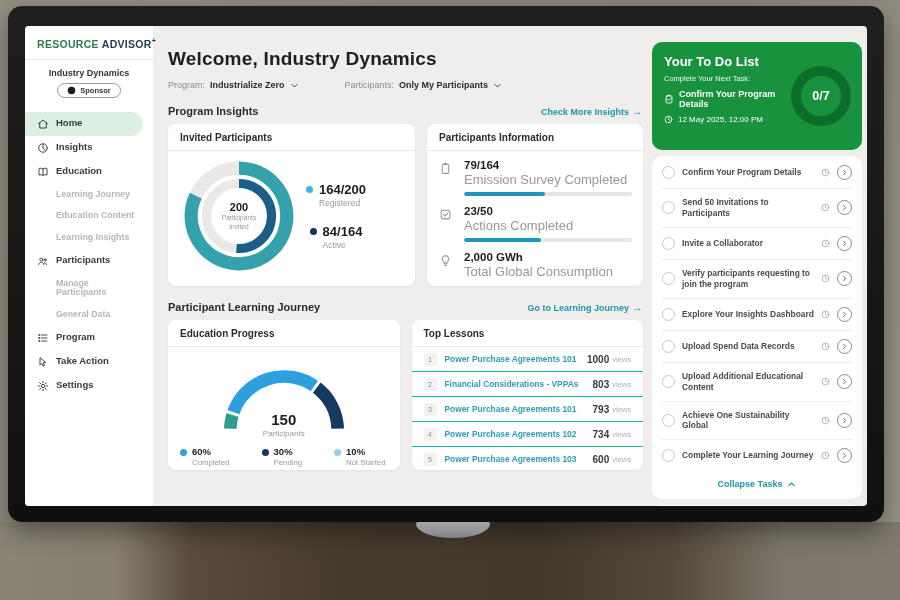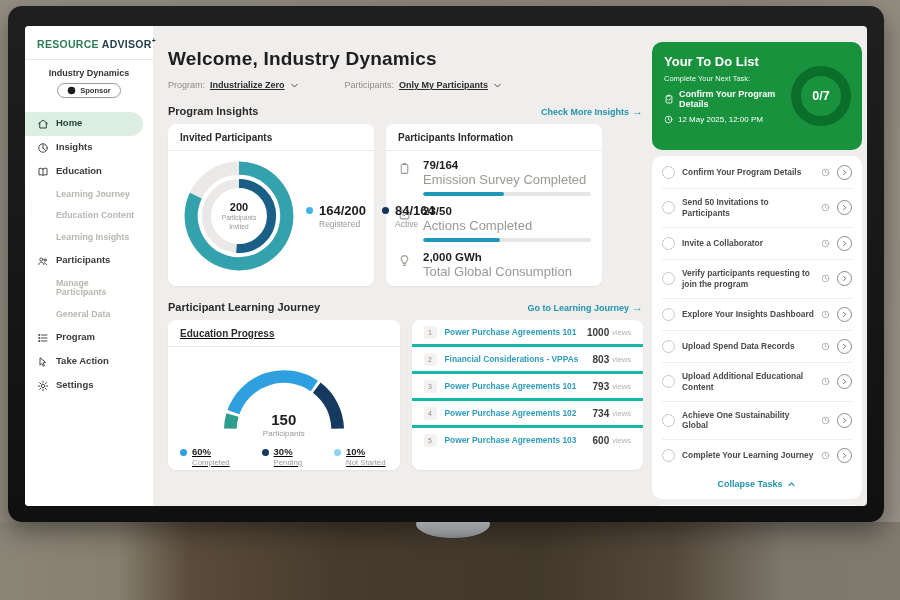--- a/index.html
+++ b/index.html
@@ -35,67 +35,67 @@
   .nav-item.sub { padding:6px 12px 6px 31px; color:#b9b6b1; font-weight:600; font-size:8.8px; }
   .nav-item.active { background:#ddefe2; border-radius:0 14px 14px 0; margin-right:10px; color:#24453a; }
   .nav-item.active .icon { color:#24453a; }
 
   
   .main { position:absolute; left:143px; top:0; width:475px; height:480px; }
   .h1 { margin-top:22px; font-size:19px; font-weight:700; color:#1e1e1e; letter-spacing:.2px; }
   .filters { margin-top:10px; display:flex; gap:46px; align-items:center; }
   .filter { display:flex; align-items:center; gap:5px; cursor:pointer; }
   .filter .flabel { font-size:9px; color:#8f8c88; }
-  .filter .fvalue { font-size:9px; font-weight:700; color:#2b2b2b;text-decoration:underline; }
+  .filter .fvalue { font-size:9px; font-weight:700; color:#2b2b2b; }
   .filter .icon { width:9px; height:9px; color:#444; }
   .sec-row { margin-top:15px; display:flex; justify-content:space-between; align-items:center;gap:12px; }
   .sec-title { font-size:11px; font-weight:700; color:#2b2b2b; }
   .sec-link { font-size:9px; font-weight:700; color:#2193ae; cursor:pointer; }
   .sec-link .arrow { font-size:11px; margin-left:3px; }
   .cards-row { margin-top:7px; display:flex; gap:12px; }
   .card { background:#fff; border-radius:8px; box-shadow:0 1px 2px rgba(30,30,30,.05); }
   .card-header { padding:8px 12px 7px; border-bottom:1px solid #eceae7; font-size:10px; font-weight:700; color:#2b2b2b; }
 
-  .card-invited { width:206px; height:162px; }
+  .card-invited { width:262px; height:162px; }
   .donut-body { display:flex; align-items:center; padding:4px 8px; gap:4px; }
   .donut-wrap { position:relative; width:126px; height:122px; flex:none; }
   .donut-wrap svg { width:100%; height:100%; display:block; }
   .donut-center { position:absolute; inset:0; display:flex; flex-direction:column; align-items:center; justify-content:center; text-align:center; }
   .donut-center .dval { font-size:11px; font-weight:700; color:#1d1d1d; }
   .donut-center .dlab { font-size:6.6px; color:#9b9894; width:52px; line-height:1.3; margin-top:1px; }
-  .legend-col { display:flex; gap:16px; }
+  .legend-col { display:flex; flex-direction:column; gap:16px;align-items:center; }
   .legend-entry { position:relative; padding-left:13px; }
   .legend-dot { position:absolute; left:0; top:4px; width:7px; height:7px; border-radius:50%; }
   .legend-val { font-size:13px; font-weight:700; color:#1d1d1d; }
   .legend-name { font-size:8.5px; color:#9b9894; margin-top:1px; }
 
   .card-pinfo { width:216px; height:162px; }
   .pinfo-body { padding:8px 12px 0; display:flex; flex-direction:column; gap:9px; }
   .stat { display:flex; gap:12px; }
   .stat .icon { width:13px; height:13px; color:#9b9894; margin-top:3px; flex:none; }
   .stat-val { font-size:11.5px; font-weight:700; color:#1d1d1d; }
   .stat-lab { font-size:13px; color:#9b9894; margin-top:1px; }
   .stat-bar { margin-top:5px; width:168px; height:4px; border-radius:2px; background:#e8e6e4; overflow:hidden; }
   .stat-fill { height:100%; border-radius:2px; background:#1f96bb; }
 
-  .card-eduprog { width:248px; height:150px;text-decoration:underline; }
+  .card-eduprog { width:248px; height:150px; }
   .gauge-body { position:relative; padding-top:9px; }
   .gauge-wrap { position:relative; width:150px; height:82px; margin:0 auto; }
   .gauge-wrap svg { width:100%; height:100%; display:block; }
   .gauge-center { position:absolute; left:0; right:0; bottom:0; text-align:center; }
   .gauge-center .gval { font-size:15px; font-weight:700; color:#1d1d1d; }
   .gauge-center .glab { font-size:8px; color:#9b9894; margin-top:1px; }
   .gauge-legend { display:flex; justify-content:space-between; padding:8px 14px 0 12px; }
   .gl-entry { position:relative; padding-left:12px; }
   .gl-dot { position:absolute; left:0; top:2.5px; width:7px; height:7px; border-radius:50%; }
   .gl-pct { font-size:9.5px; font-weight:700; color:#1d1d1d; }
   .gl-name { font-size:7.8px; color:#9b9894; margin-top:1px; }
 
   .card-lessons { width:248px; height:150px; }
-  .lesson-row { display:flex; align-items:center; padding:5.5px 12px; border-bottom:3px solid #14b8a6; cursor:pointer; }
+  .lesson-row { display:flex; align-items:center; padding:5.5px 12px; border-bottom:1px solid #14b8a6; cursor:pointer; }
   .lesson-row:last-child { border-bottom:none; }
   .lesson-rank { width:13px; height:13px; border-radius:3px; background:#f4f2f0; color:#8f8c88;
     font-size:7px; display:flex; align-items:center; justify-content:center; flex:none; }
   .lesson-title { margin-left:8px; flex:1; font-size:8.4px; font-weight:700; color:#2e9cba; line-height:1.2; }
   .lesson-views { font-size:10px; font-weight:700; color:#3a3a3a; }
   .lesson-suffix { font-size:7.5px; color:#b3b0ac; margin-left:3px; }
 
   
   .rightcol { position:absolute; left:627px; top:0; width:210px; height:480px; display:flex; flex-direction:column; }
   .todo-card { margin-top:16px; position:relative; background:#18923d; border-radius:10px; color:#fff;
@@ -378,20 +378,21 @@
                 <div class="gl-entry">
                   <span class="gl-dot" style="background: rgb(142, 212, 240);"></span>
                   <div class="gl-pct">10%</div>
                   <div class="gl-name">Not Started</div>
                 </div>
               </div>
             </div>
           </div>
 
           <div class="card card-lessons">
+            <div class="card-header">Top Lessons</div>
             <div>
               <div class="lesson-row">
                 <span class="lesson-rank">1</span>
                 <span class="lesson-title">Power Purchase Agreements 101</span>
                 <span class="lesson-views">1000</span>
                 <span class="lesson-suffix">views</span>
               </div>
               <div class="lesson-row">
                 <span class="lesson-rank">2</span>
                 <span class="lesson-title">Financial Considerations - VPPAs</span>

